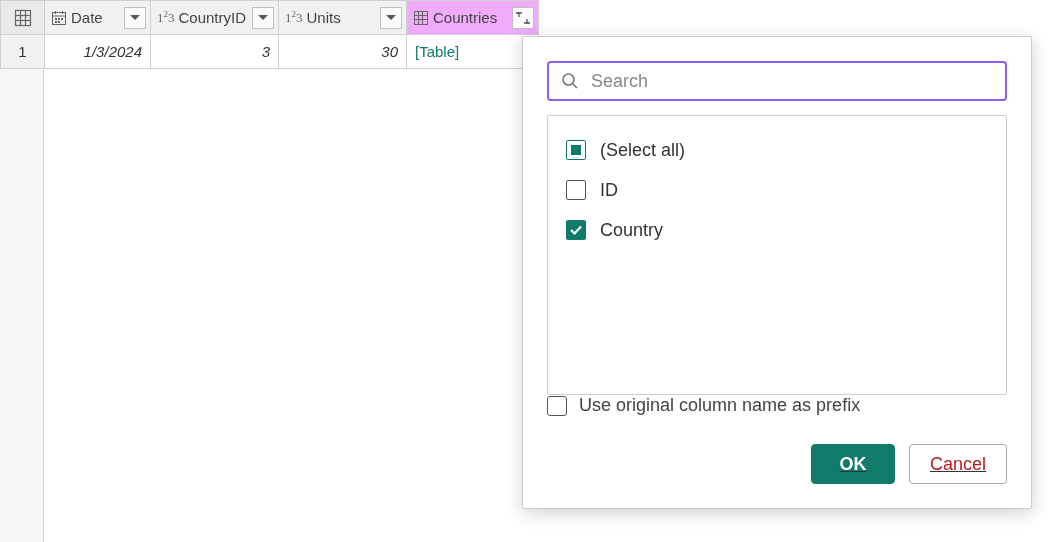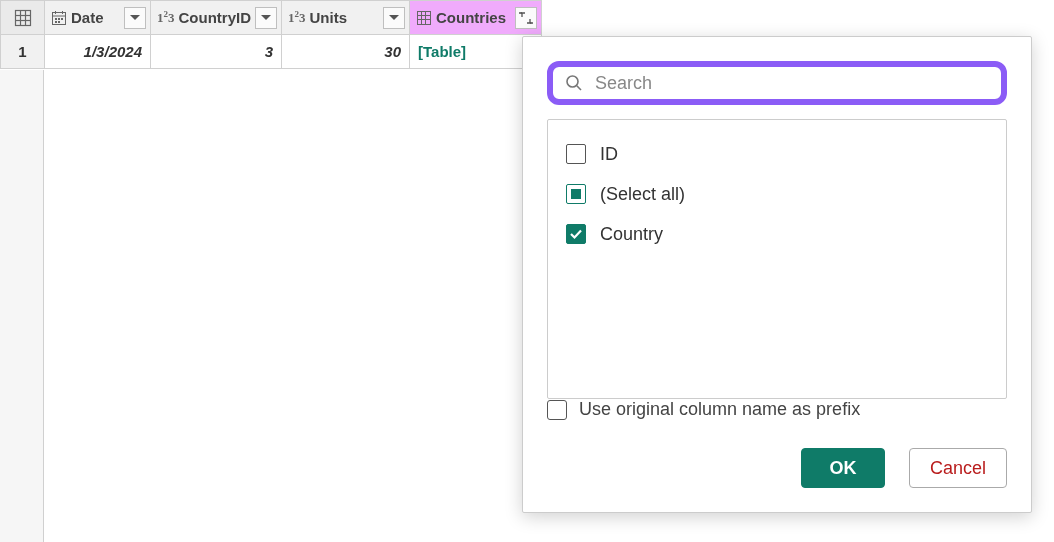--- a/index.html
+++ b/index.html
@@ -16,21 +16,21 @@
   }
   .grid {
     border-collapse: collapse;
     table-layout: fixed;
   }
   .grid th, .grid td {
     border: 1px solid #d0d0d0;
     height: 34px;
     padding: 0;
     background: #fff;
-    font-weight: bold;
+    font-weight: normal;
     font-size: 15px;
   }
   .grid th {
     background: #f1f1f1;
     color: #444;
   }
   .col-rownum { width: 44px; }
   .col-date { width: 106px; }
   .col-countryid { width: 128px; }
   .col-units { width: 128px; }
@@ -86,22 +86,22 @@
     width: 510px;
     background: #fff;
     border: 1px solid #ccc;
     box-shadow: 0 4px 18px rgba(0,0,0,0.18);
     border-radius: 2px;
     padding: 24px;
   }
   .search-wrap {
     display: flex;
     align-items: center;
-    border: 6px solid #8b5cf6;
-    border-radius: 12px;
+    border: 2px solid #8b5cf6;
+    border-radius: 4px;
     height: 40px;
     padding: 16px 12px;
     gap: 10px;
     color: #777;
   }
   .search-input {
     border: none;
     outline: none;
     font-size: 18px;
     flex: 1;
@@ -152,21 +152,21 @@
   .prefix-row {
     display:flex; align-items:center; gap:12px;
     font-size:18px; color:#444;
     cursor: pointer;
   }
   .prefix-chk {
     width:20px; height:20px; border:1px solid #555; border-radius:3px; background:#fff;
     flex-shrink: 0;
   }
   .btn-row {
-    display:flex; justify-content:flex-end; gap:24px; margin-top:28px;
+    display:flex; justify-content:flex-end; gap:14px; margin-top:28px;text-decoration:underline;
   }
   .btn {
     min-width:84px; height:40px; border-radius:4px; font-size:18px;
     display:flex; align-items:center; justify-content:center; cursor:pointer;
   }
   .btn-primary {
     background:#0f7b68; color:#fff; border:1px solid #0f7b68; font-weight:600;
   }
   .btn-secondary {
     background:#fff; color:#b91c1c; border:1px solid #aaa; padding:0 20px;
@@ -297,26 +297,26 @@
   <div class="search-wrap">
     <svg width="18" height="18" viewBox="0 0 18 18">
         <circle cx="7.5" cy="7.5" r="5.5" fill="none" stroke="#777" stroke-width="1.6"></circle>
         <line x1="11.8" y1="11.8" x2="16" y2="16" stroke="#777" stroke-width="1.6"></line>
       </svg>
     <input class="search-input" type="text" placeholder="Search" style="">
   </div>
 
   <div class="list-box">
     <div class="check-row">
+      <div class="chk tristate"></div>
+      <span>(Select all)</span>
+    </div>
+    <div class="check-row">
       <div class="chk"></div>
       <span>ID</span>
-    </div>
-    <div class="check-row">
-      <div class="chk tristate"></div>
-      <span>(Select all)</span>
     </div>
     <div class="check-row">
       <div class="chk checked">
         <svg width="14" height="14" viewBox="0 0 14 14">
             <path d="M2 7 L5.5 10.5 L12 3.5" fill="none" stroke="#fff" stroke-width="2.2"></path>
           </svg>
       </div>
       <span>Country</span>
     </div>
   </div>

